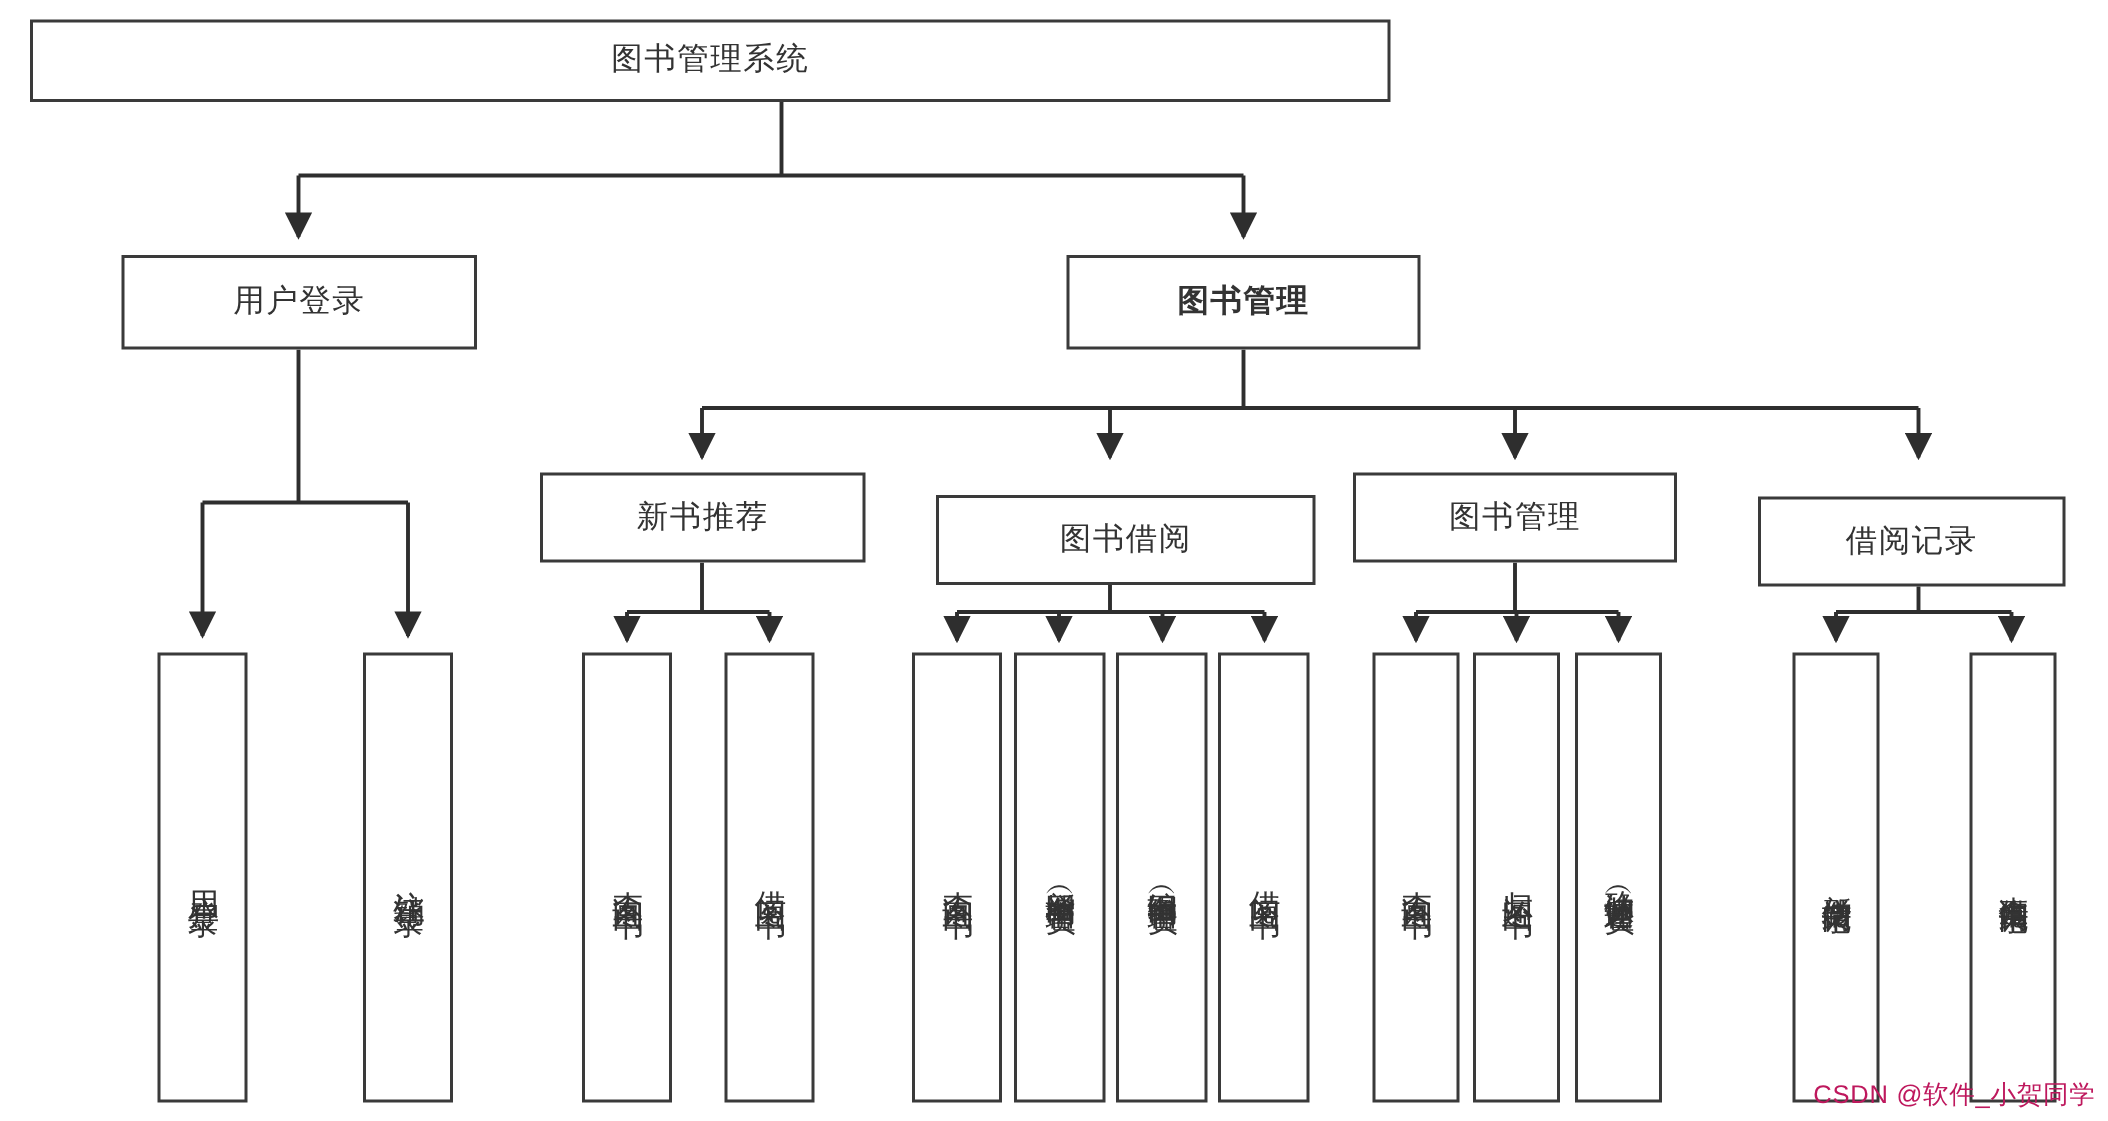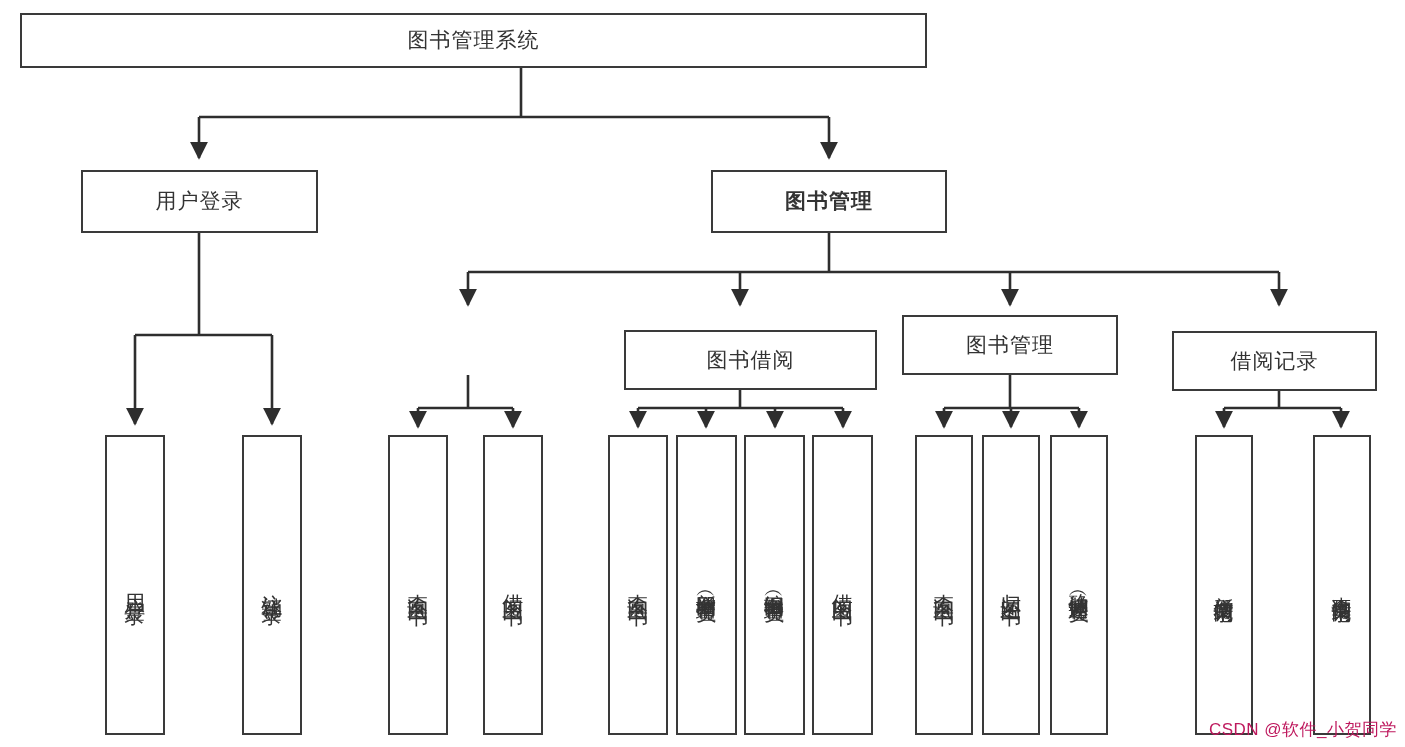--- a/index.html
+++ b/index.html
@@ -86,20 +86,23 @@
     <span class="label">图书管理系统</span>
   </div>
 
   <div class="node" style="left:81px;top:170px;width:237px;height:63px;">
     <span class="label">用户登录</span>
   </div>
   <div class="node" style="left:711px;top:170px;width:236px;height:63px;font-weight:bold;">
     <span class="label">图书管理</span>
   </div>
 
+  <div class="node" style="left:360px;top:315px;width:217px;height:60px;">
+    <span class="label">新书推荐</span>
+  </div>
   <div class="node" style="left:624px;top:315px;width:253px;height:60px;margin-top:15px;">
     <span class="label">图书借阅</span>
   </div>
   <div class="node" style="left:902px;top:315px;width:216px;height:60px;">
     <span class="label">图书管理</span>
   </div>
   <div class="node" style="left:1172px;top:331px;width:205px;height:60px;">
     <span class="label">借阅记录</span>
   </div>
 

